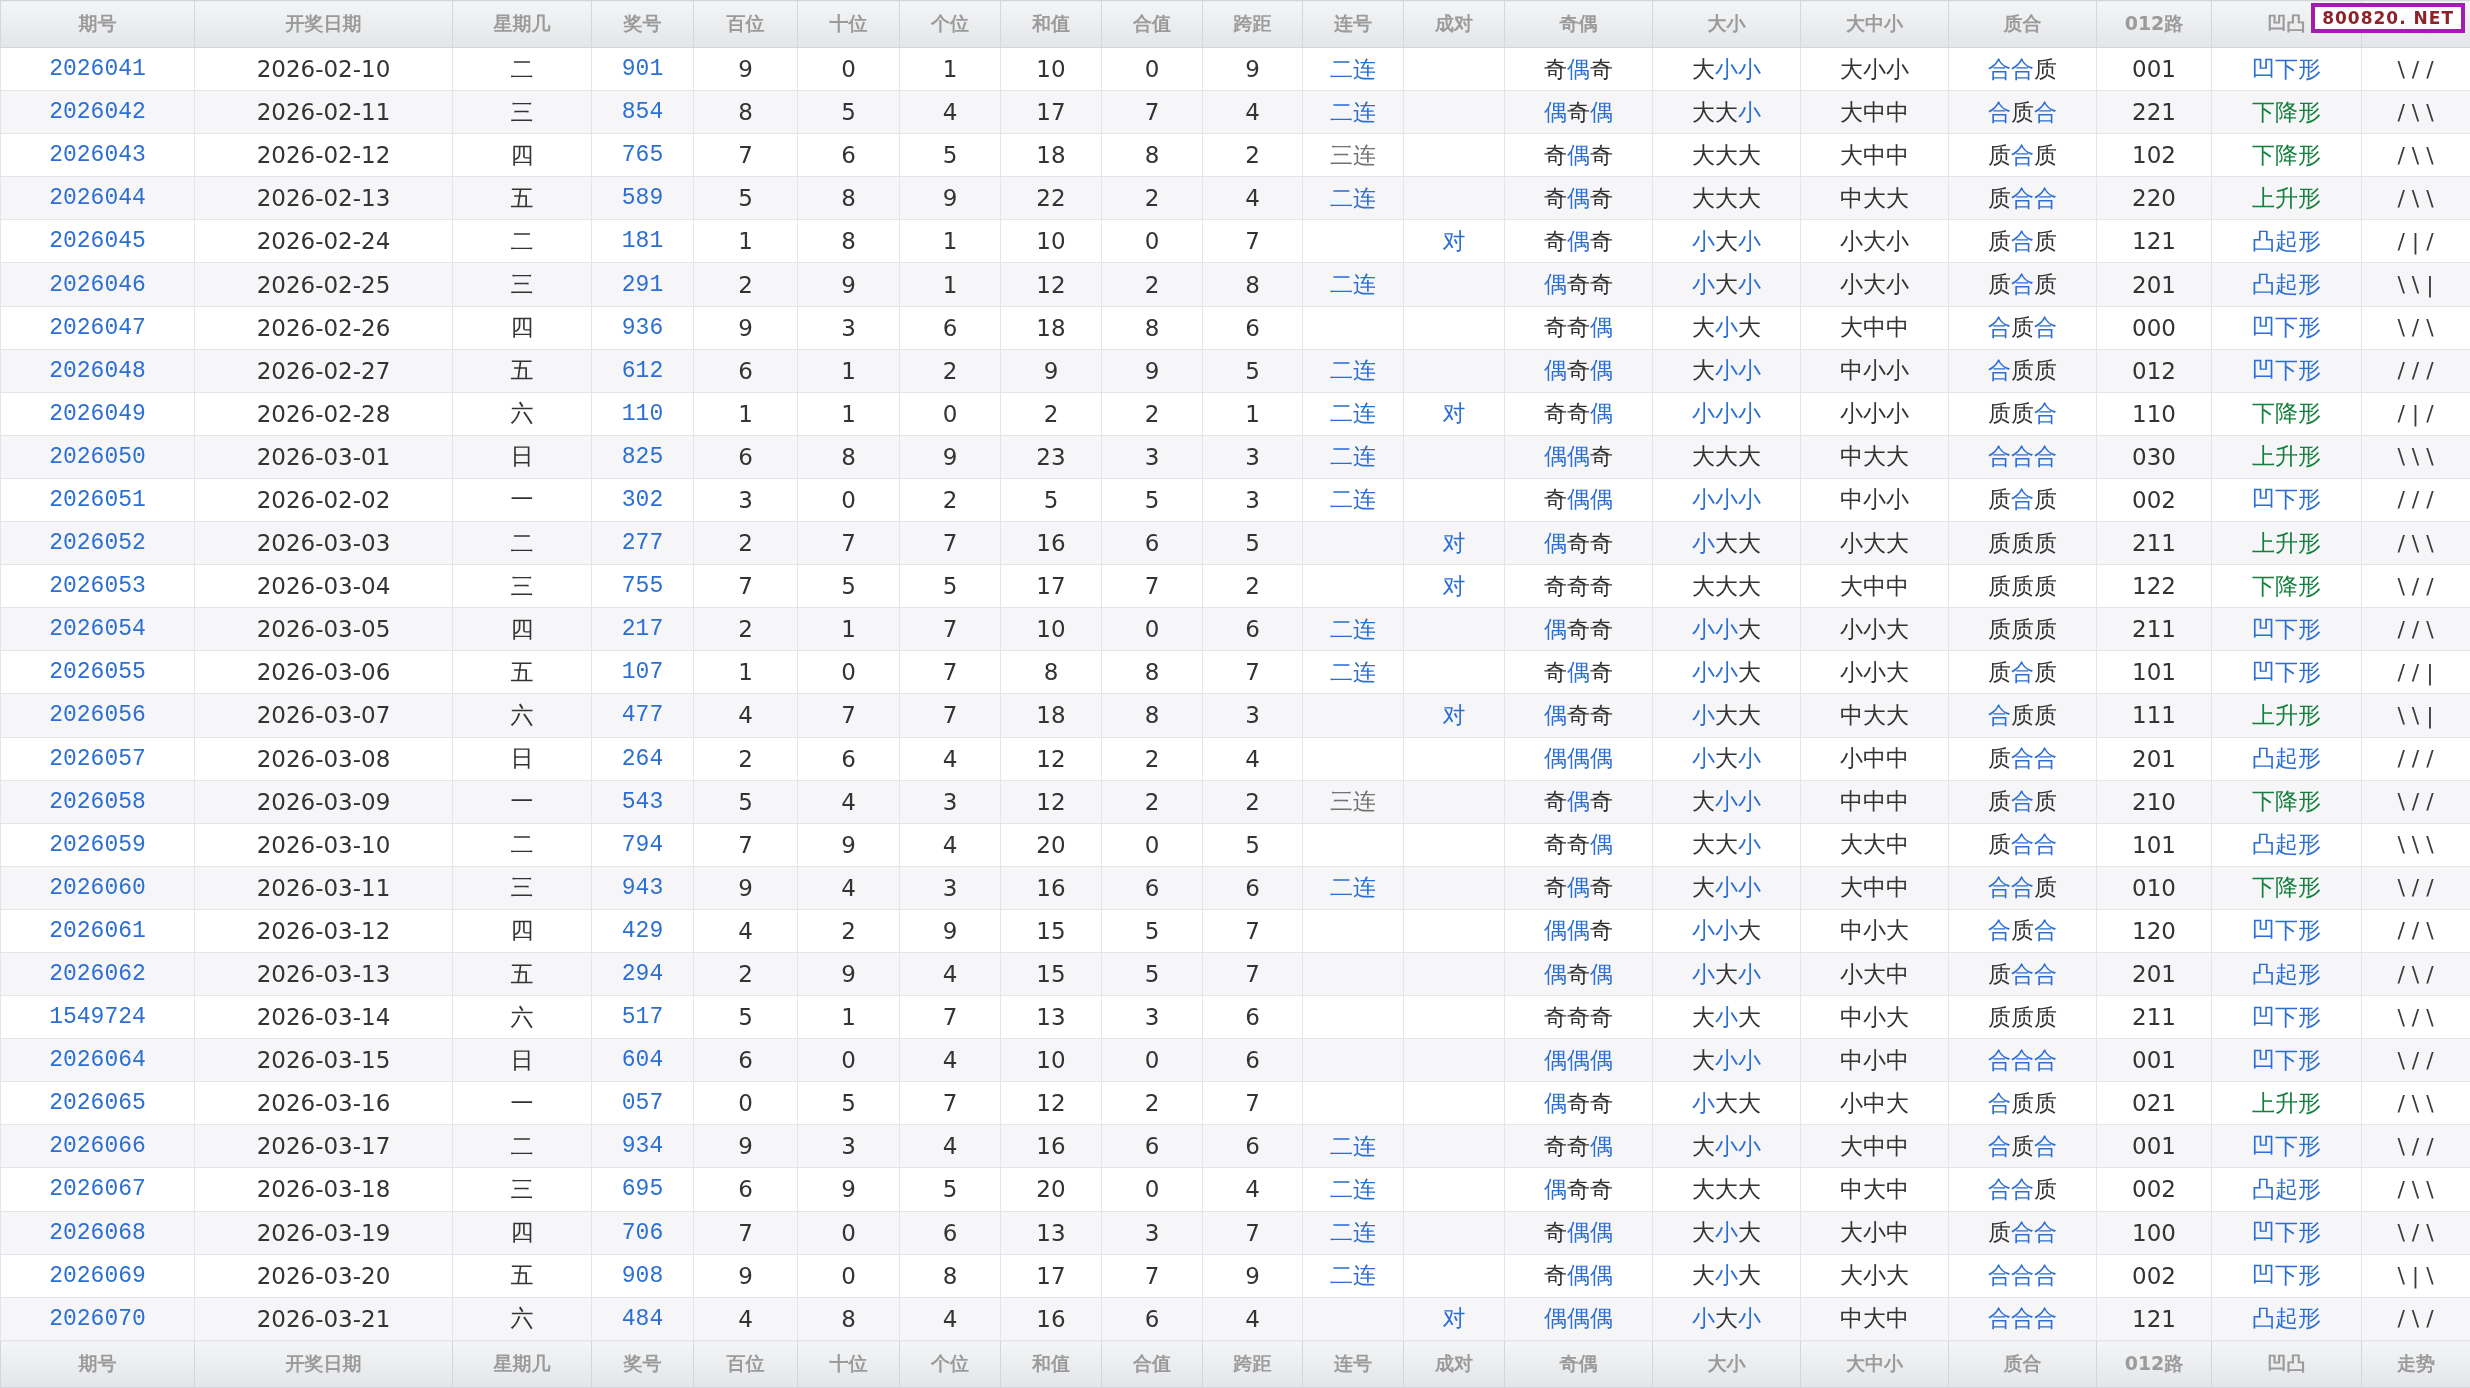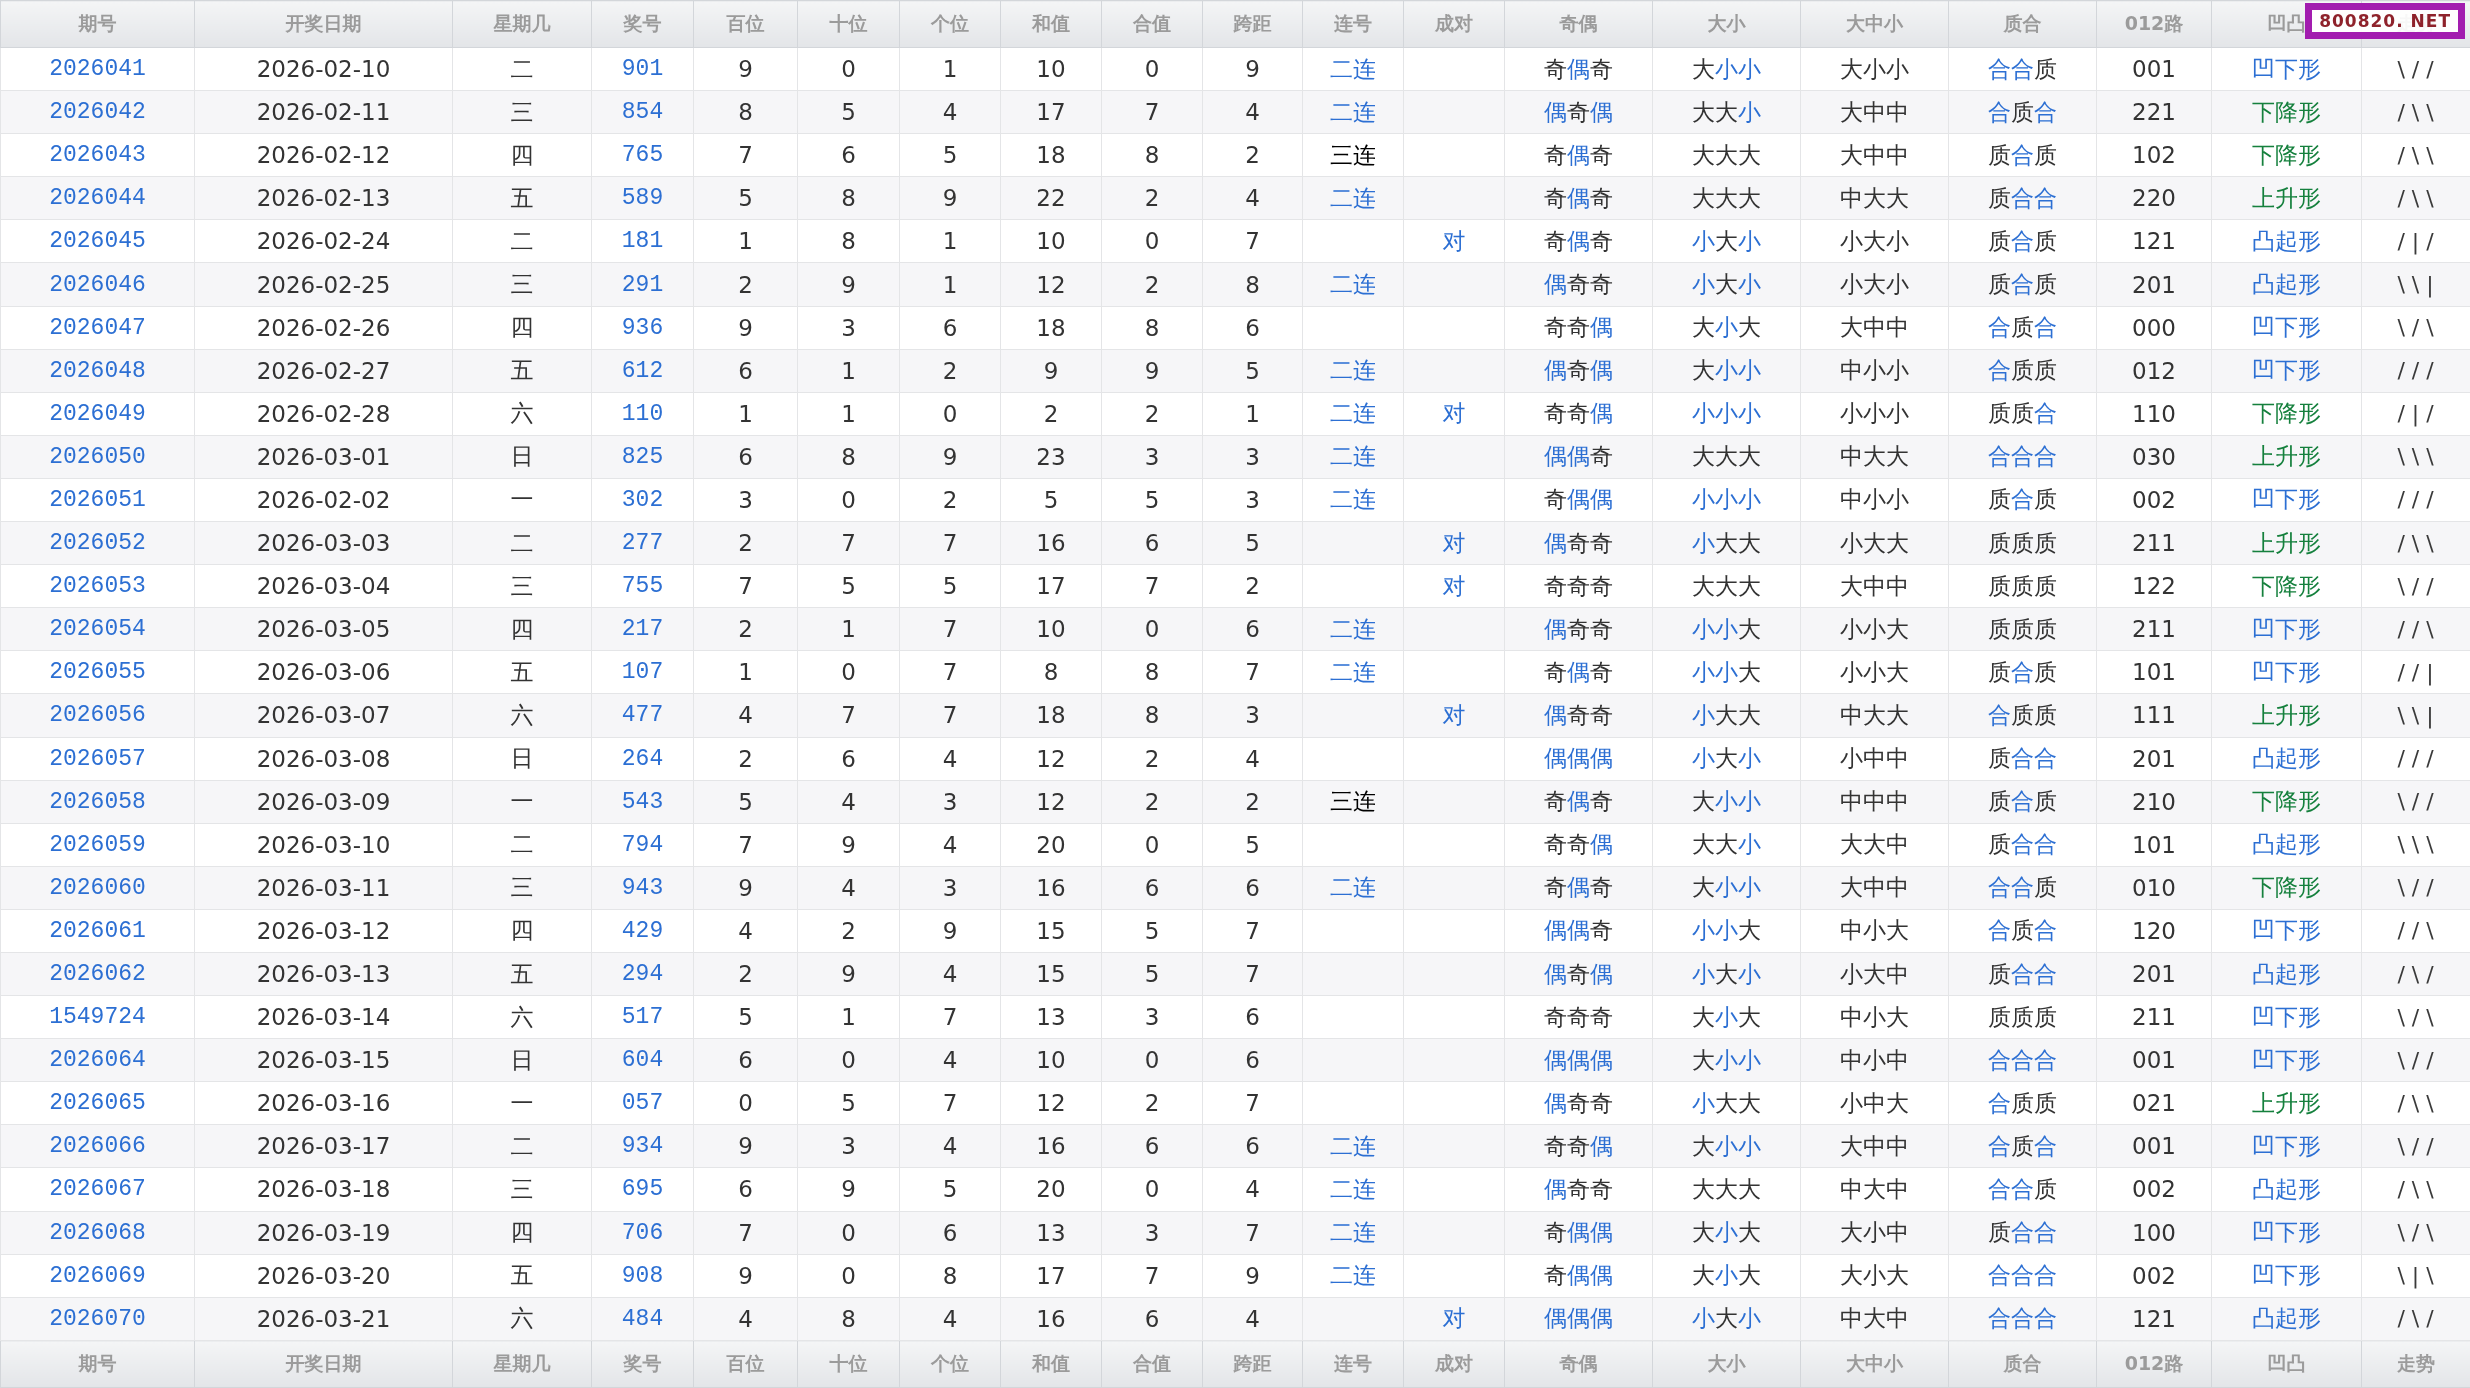--- a/index.html
+++ b/index.html
@@ -19,28 +19,28 @@
     text-align:center;white-space:nowrap;overflow:hidden;
   }
   td{
     border:1px solid #e4e5e7;text-align:center;vertical-align:middle;
     font-size:23px;color:#333;white-space:nowrap;overflow:hidden;
   }
   tbody tr:nth-child(odd) td{background:#ffffff;}
   tbody tr:nth-child(even) td{background:#f6f6f8;}
   .link{color:#2c6fd3;font-family:Liberation Mono, monospace;}
   .blue{color:#2c6fd3;}
-  .red{color:#000000;}
+  .red{color:#737373;}
   .dark{color:#15803d;}
   .c-blue{color:#2c6fd3;}
   .c-dark{color:#333;}
   .trend{letter-spacing:7px;color:#3a3a3a;font-size:22px;padding-left:7px;}
   .badge{
     position:absolute;top:3px;right:5px;z-index:10;
-    border:7px solid #a21caf;color:#8e222b;background:rgba(255,255,255,.92);
+    border:4px solid #a21caf;color:#8e222b;background:rgba(255,255,255,.92);
     font-size:17px;font-weight:700;padding:1px 7px;letter-spacing:1px;
   }
 </style>
 </head>
 <body>
 
 <table>
   <colgroup id="cols">
       <col style="width: 194px;">
       <col style="width: 258px;">

